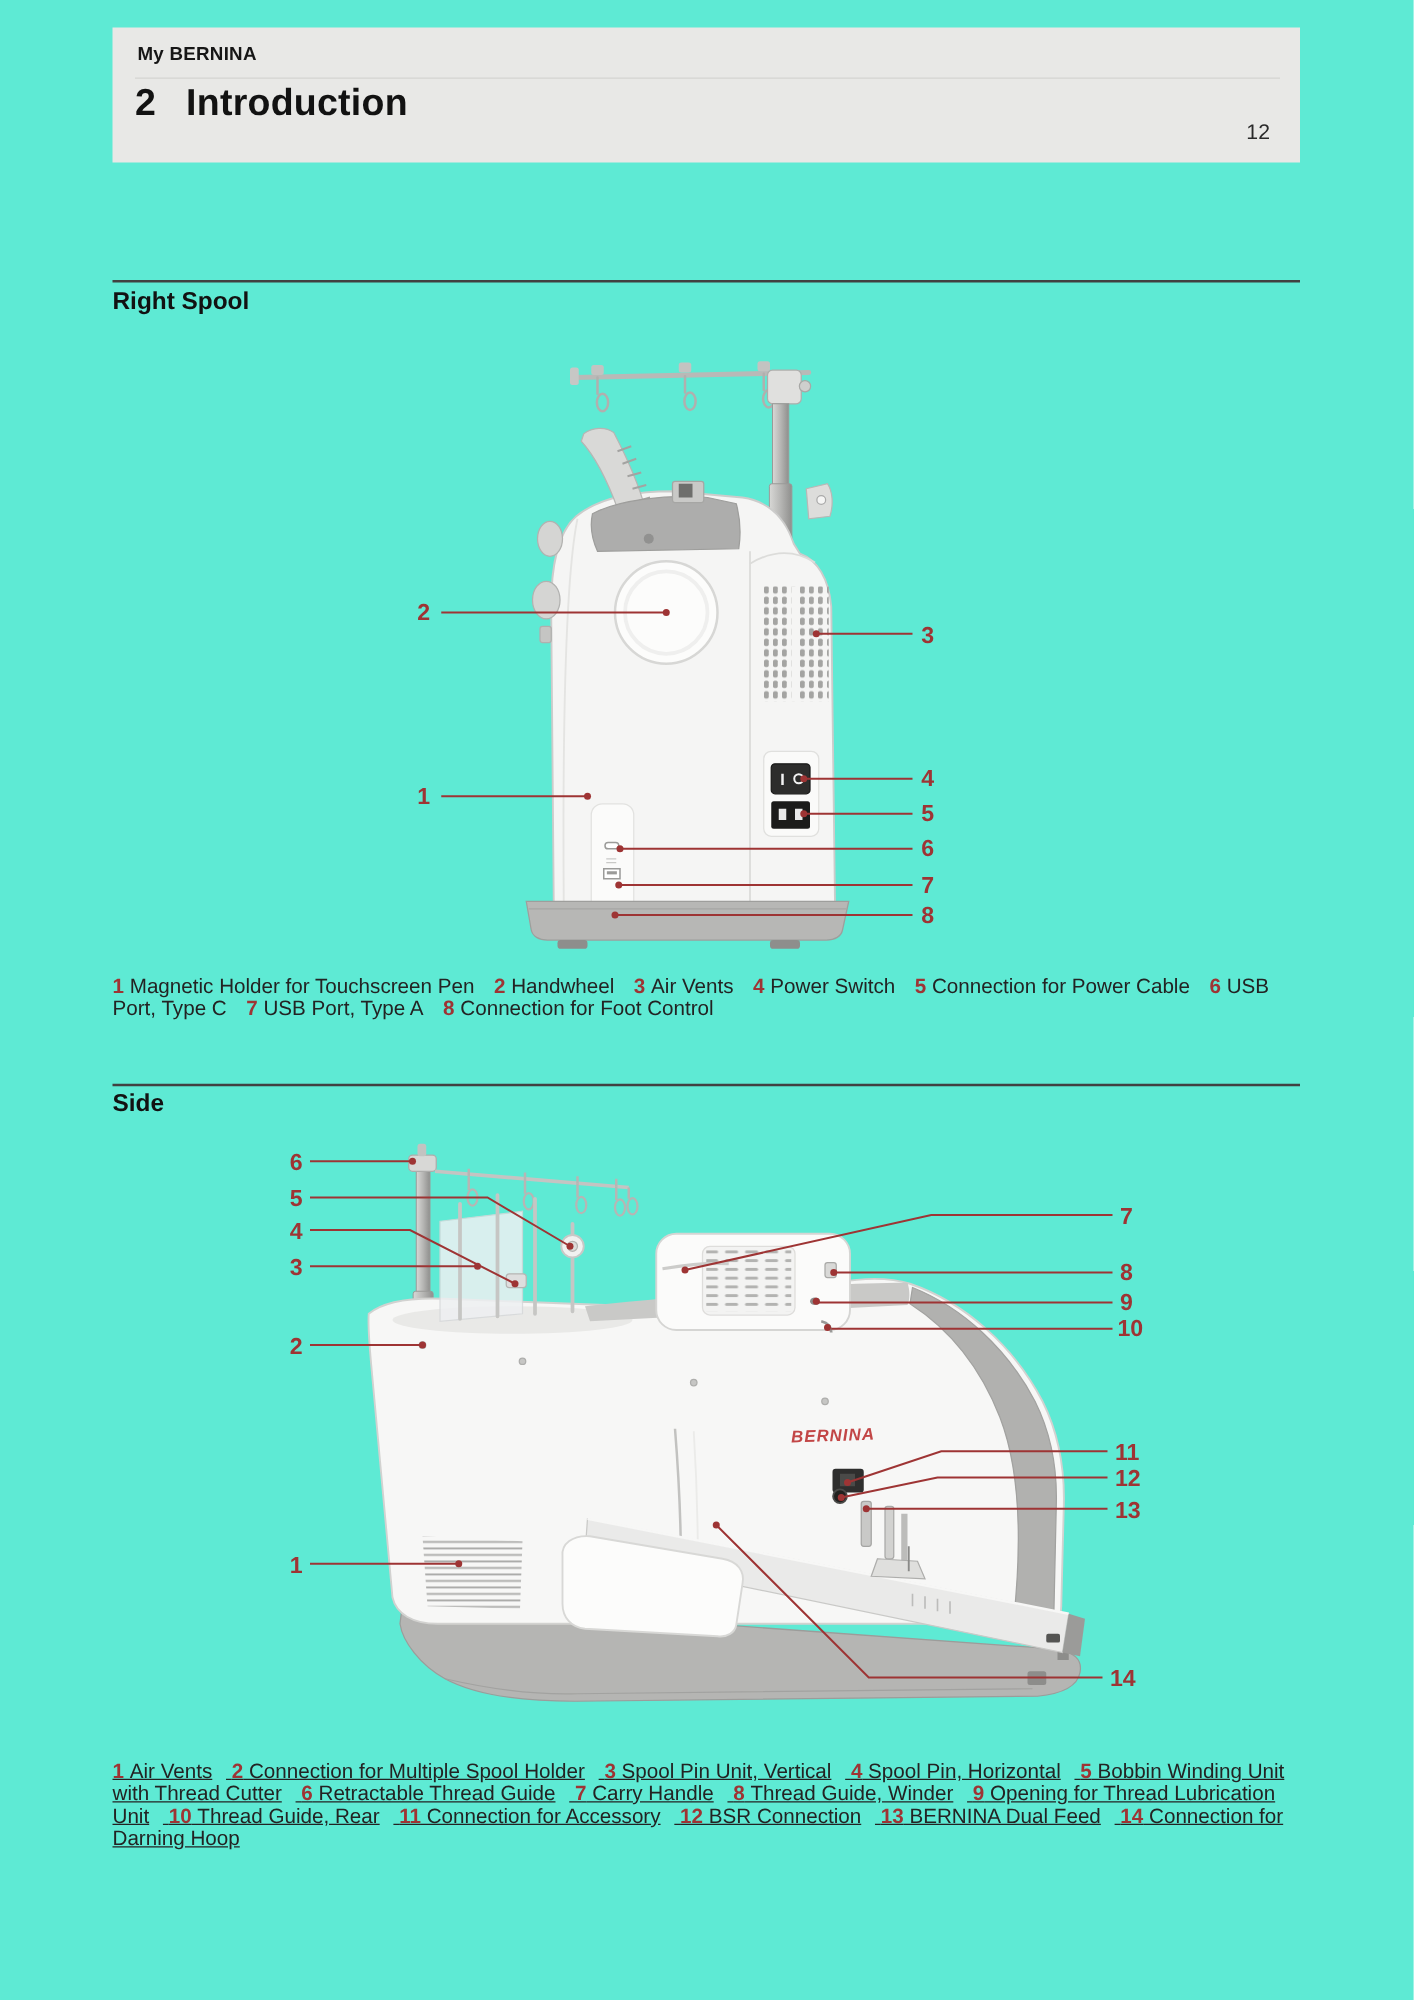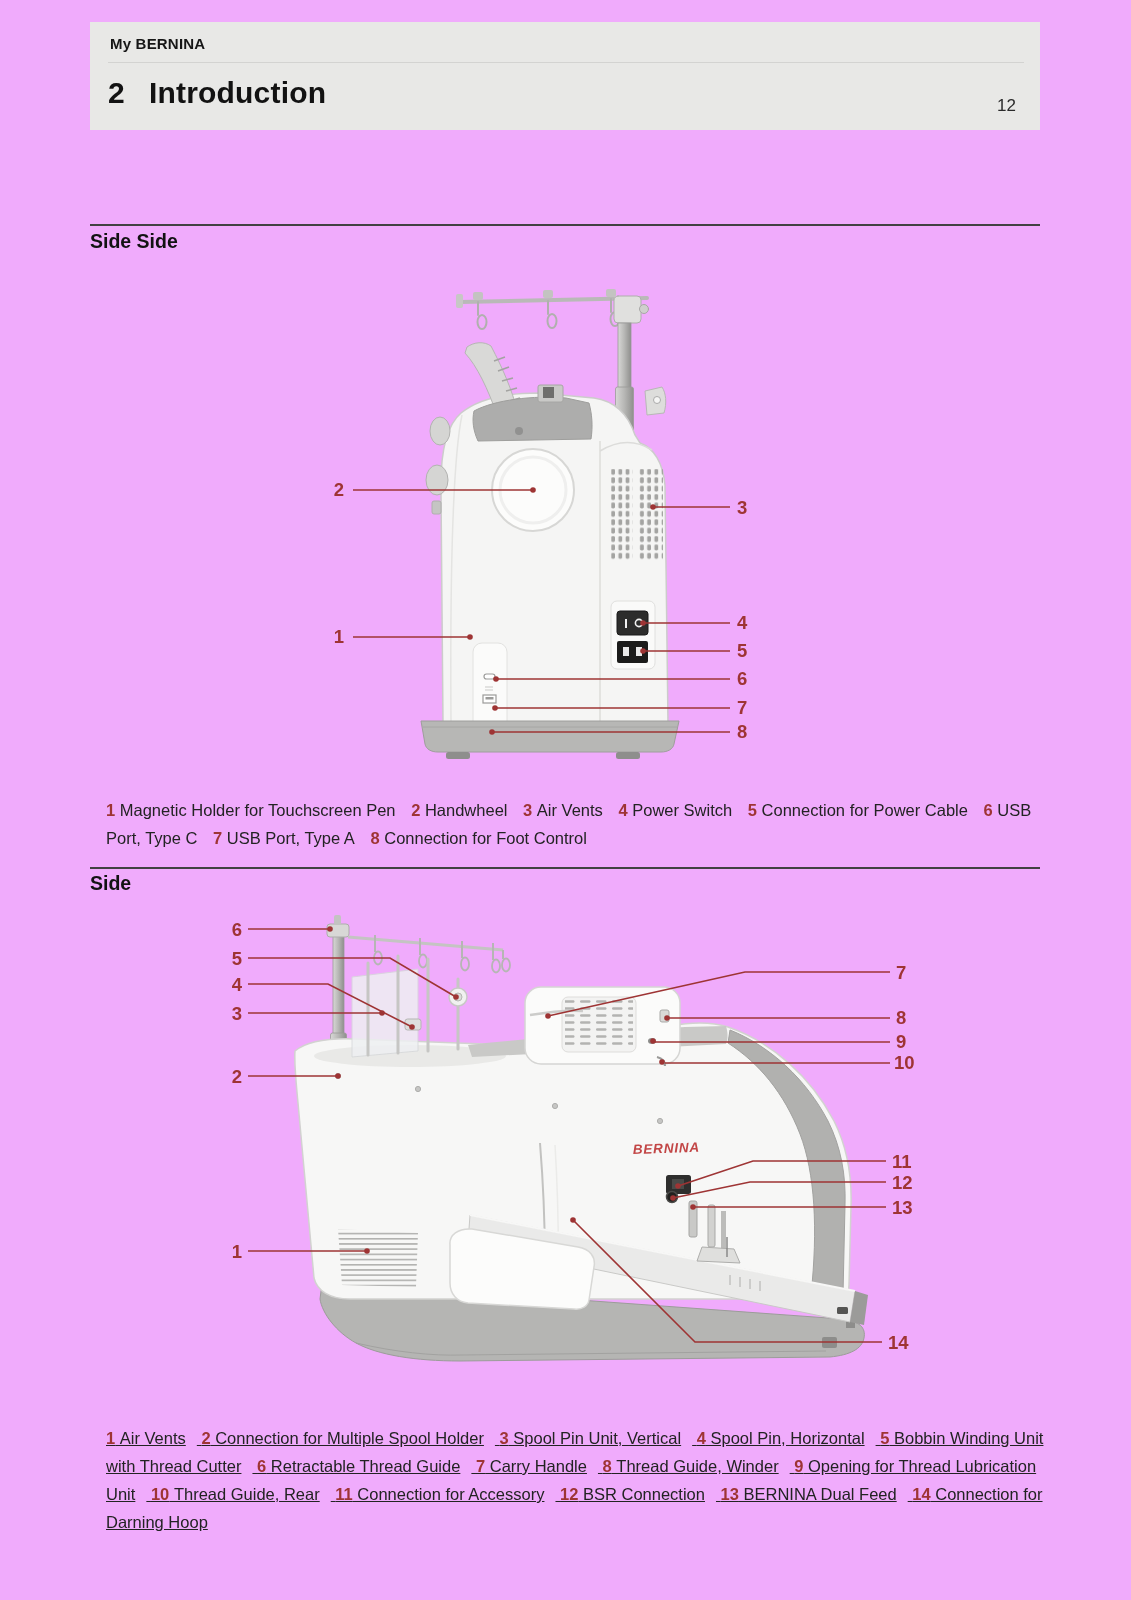--- a/index.html
+++ b/index.html
@@ -1,39 +1,39 @@
 <!DOCTYPE html>
 <html><head>
 <meta charset="utf-8">
 <style>
   html,body{margin:0;padding:0;background:#ffffff;}
-  .page{position:relative;width:1131px;height:1600px;background:#f0abfc;
+  .page{position:relative;width:1131px;height:1600px;background:#5eead4;
         font-family:"Liberation Sans",sans-serif;color:#1f1f1f;overflow:hidden;}
 
   
   .chapter-header{position:absolute;left:90px;top:22px;width:950px;height:108px;background:#e8e8e6;}
   .brand{position:absolute;left:20px;top:13px;font-size:15px;font-weight:bold;color:#161616;letter-spacing:.2px;}
   .brand-rule{position:absolute;left:18px;right:16px;top:40px;height:1px;background:#d3d3d1;}
-  .chapter-title{position:absolute;left:18px;top:54px;font-size:30px;font-weight:bold;color:#121212;letter-spacing:.2px;}
+  .chapter-title{position:absolute;left:18px;top:44px;font-size:30px;font-weight:bold;color:#121212;letter-spacing:.2px;}
   .chapter-title .num{margin-right:24px;}
   .pageno{position:absolute;right:24px;top:74px;font-size:17px;color:#2a2a2a;}
 
   
   .rule{position:absolute;left:90px;width:950px;height:2px;background:#414141;}
   .rule-1{top:224px;} .rule-2{top:867px;}
   .sec-h{position:absolute;left:90px;margin:0;font-size:19.5px;font-weight:bold;color:#121212;}
   .sec-h-1{top:230px;} .sec-h-2{top:872px;}
 
   
   .fig{position:absolute;margin:0;}
   .fig-right{left:300px;top:283px;width:460px;height:482px;}
   .fig-back{left:210px;top:893px;width:710px;height:490px;}
 
   
-  .legend{position:absolute;left:90px;width:950px;margin:16px;font-size:16.5px;line-height:28px;color:#232323;}
+  .legend{position:absolute;left:90px;width:950px;margin:0;font-size:16.5px;line-height:18px;color:#232323;}
   .legend-1{top:780px;} .legend-2{top:1408px;text-decoration:underline;}
   .legend .lnum{color:#9e3434;font-weight:bold;}
   .legend .legend-item{margin-right:11px;}
 
   
   .co{font-family:"Liberation Sans",sans-serif;font-weight:bold;font-size:18.5px;fill:#9e3434;}
   .cl{stroke:#9e3434;stroke-width:1.6;fill:none;}
   .cd{fill:#9e3434;}
   .logo{font-family:"Liberation Sans",sans-serif;font-weight:bold;font-style:italic;
         font-size:13.5px;fill:#c24646;letter-spacing:.8px;}
@@ -46,21 +46,21 @@
   <header class="chapter-header">
     <div class="brand">My BERNINA</div>
     <div class="brand-rule"></div>
     <h1 class="chapter-title" style="margin:0;">
       <span class="num">2</span><span>Introduction</span>
     </h1>
     <span class="pageno">12</span>
   </header>
 
   <div class="rule rule-1"></div>
-  <h2 class="sec-h sec-h-1">Side Side</h2>
+  <h2 class="sec-h sec-h-1">Right Spool</h2>
 
   <figure class="fig fig-right">
     <svg viewBox="0 0 460 482" width="460" height="482">
       <defs>
         <linearGradient id="rodg1" x1="0" y1="0" x2="1" y2="0">
           <stop offset="0" stop-color="#d8d8d6"></stop>
             <stop offset=".5" stop-color="#b6b6b4"></stop>
             <stop offset="1" stop-color="#8f8f8d"></stop>
         </linearGradient>
         <pattern id="slats1" width="7.2" height="8.4" patternUnits="userSpaceOnUse">

